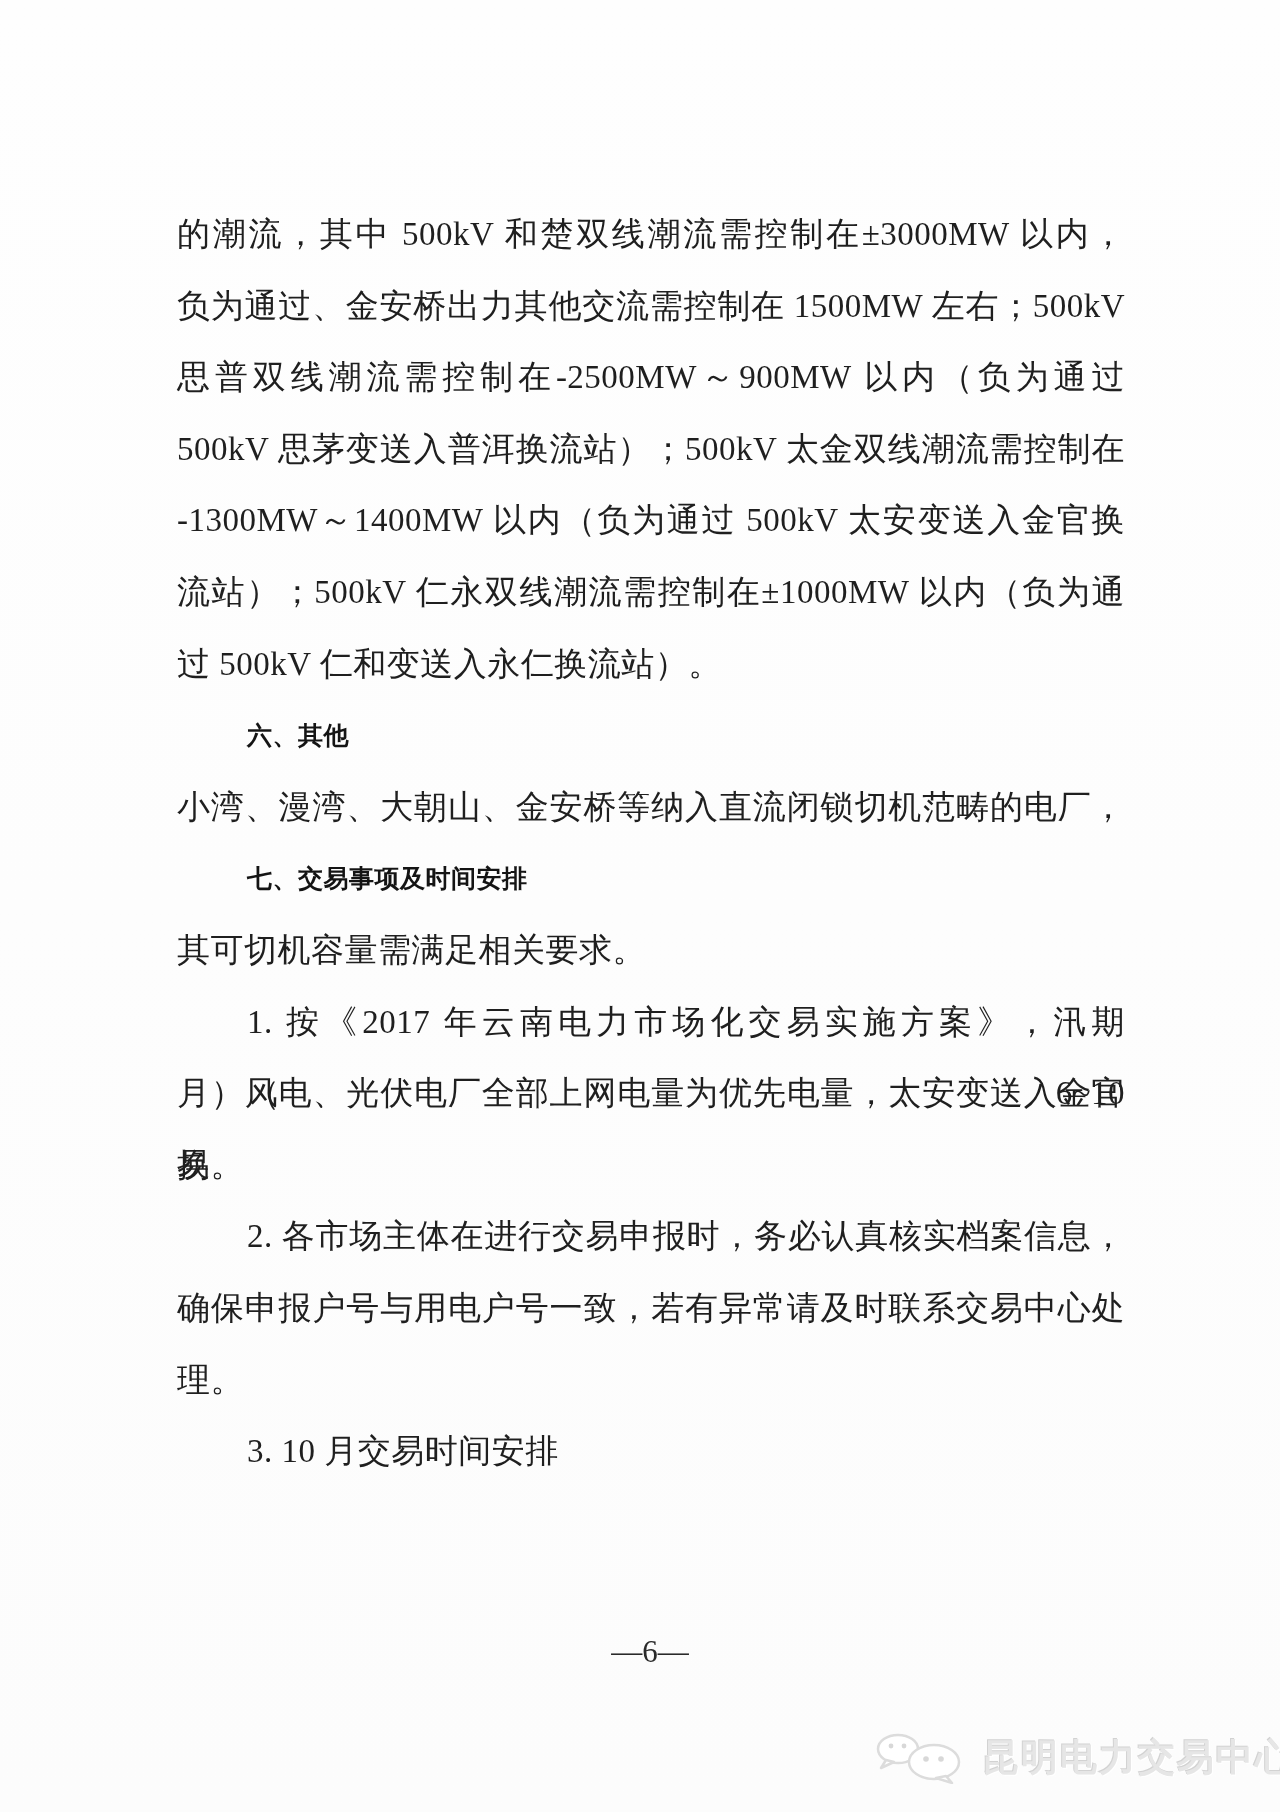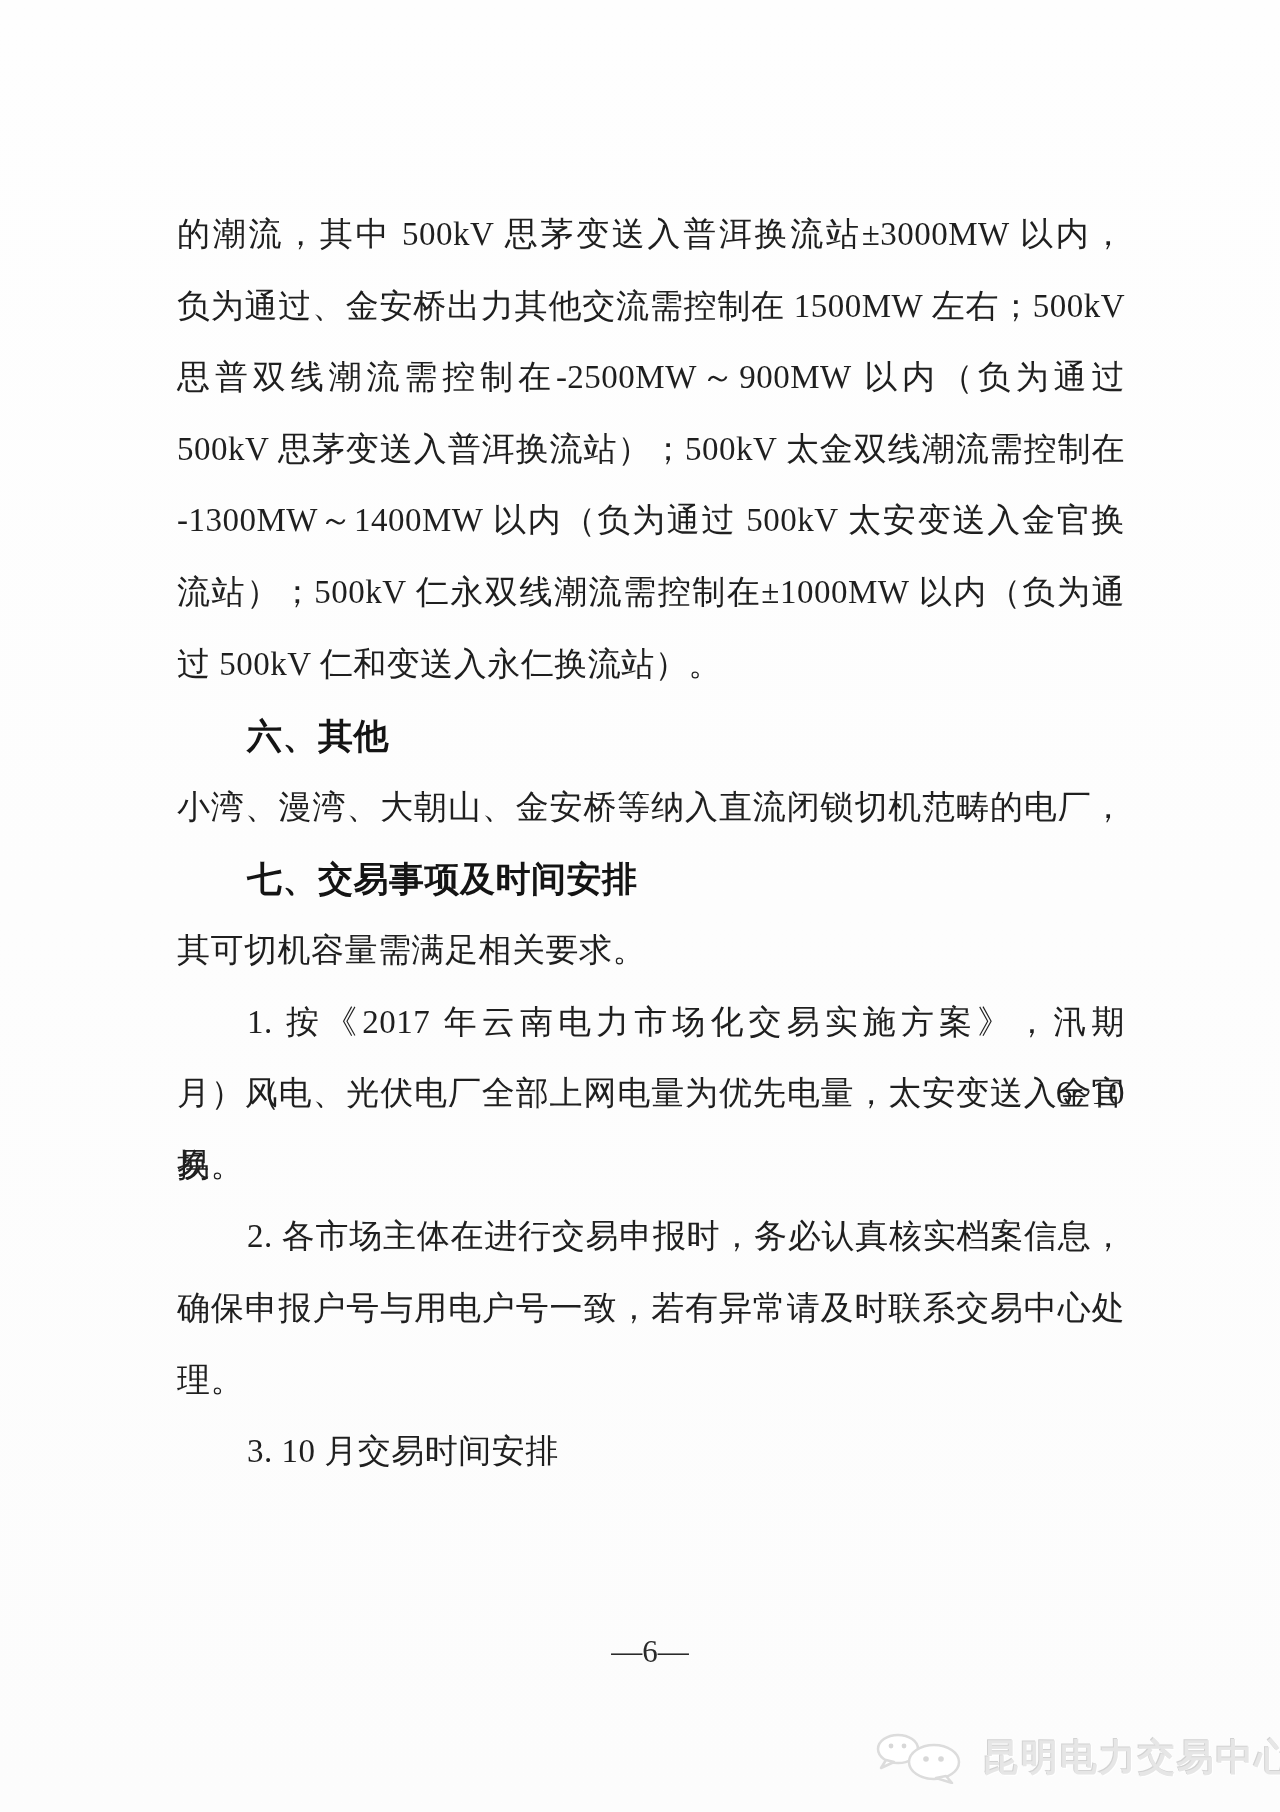--- a/index.html
+++ b/index.html
@@ -31,21 +31,21 @@
   }
   .just {
     white-space: normal;
     text-align: justify;
     text-align-last: justify;
   }
   .indent { padding-left: 70px; }
   .heading {
     font-family: "Liberation Sans", "DejaVu Sans", sans-serif;
     font-weight: 700;
-    font-size: 35px;
+    font-size: 25px;
     color: #141414;
     padding-left: 70px;
   }
   .page-number {
     position: absolute;
     left: 0;
     top: 1632px;
     width: 1300px;
     text-align: center;
     font-size: 31px;
@@ -71,21 +71,21 @@
   }
   .wm-icon svg { display: block; }
 </style>
 </head>
 <body>
 
 <div class="page">
 
   <div class="textblock">
 
-    <div class="line just">的潮流，其中 500kV 思茅变送入普洱换流站±3000MW 以内，</div>
+    <div class="line just">的潮流，其中 500kV 和楚双线潮流需控制在±3000MW 以内，</div>
     <div class="line just">负为通过、金安桥出力其他交流需控制在 1500MW 左右；500kV</div>
     <div class="line just">思普双线潮流需控制在-2500MW～900MW 以内（负为通过</div>
     <div class="line just">500kV 思茅变送入普洱换流站）；500kV 太金双线潮流需控制在</div>
     <div class="line just">-1300MW～1400MW 以内（负为通过 500kV 太安变送入金官换</div>
     <div class="line just">流站）；500kV 仁永双线潮流需控制在±1000MW 以内（负为通</div>
     <div class="line">过 500kV 仁和变送入永仁换流站）。</div>
 
     <div class="line heading">六、其他</div>
 
     <div class="line just">小湾、漫湾、大朝山、金安桥等纳入直流闭锁切机范畴的电厂，</div>

